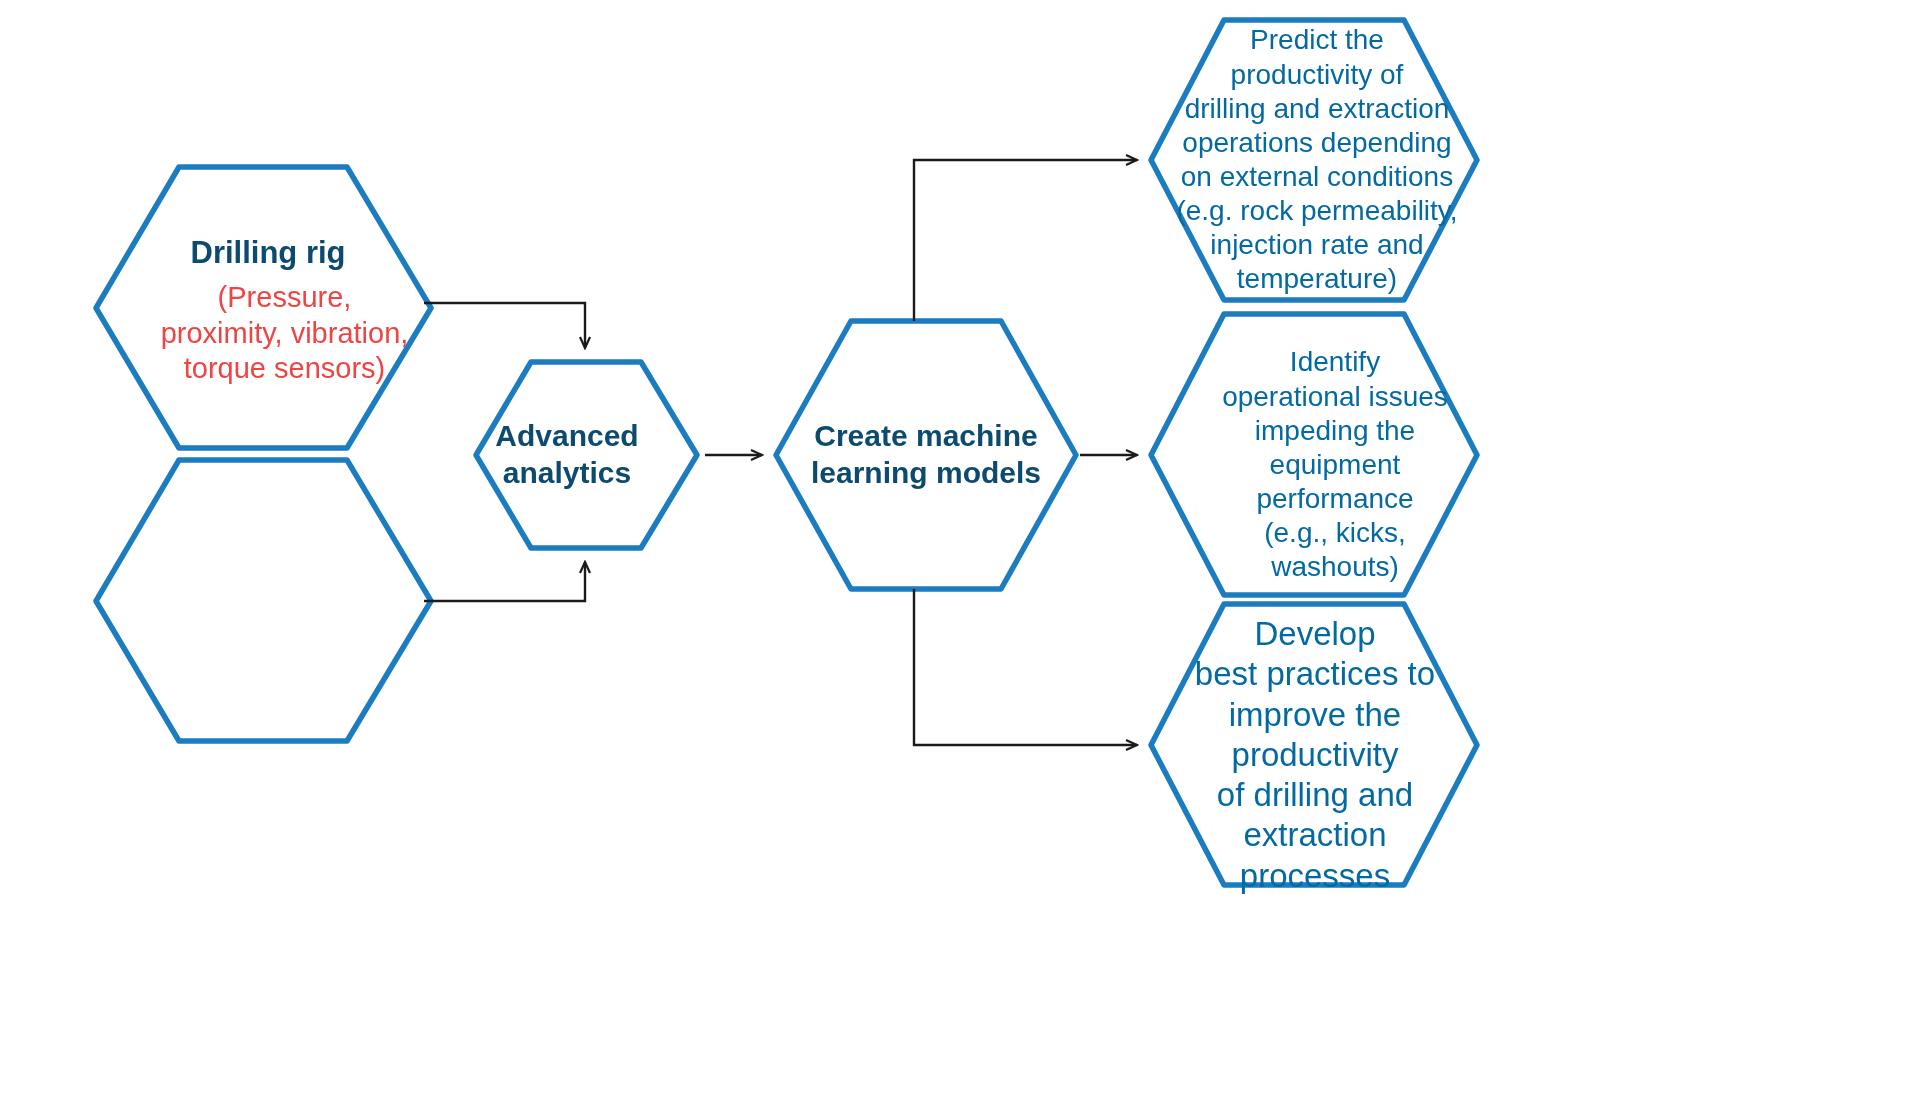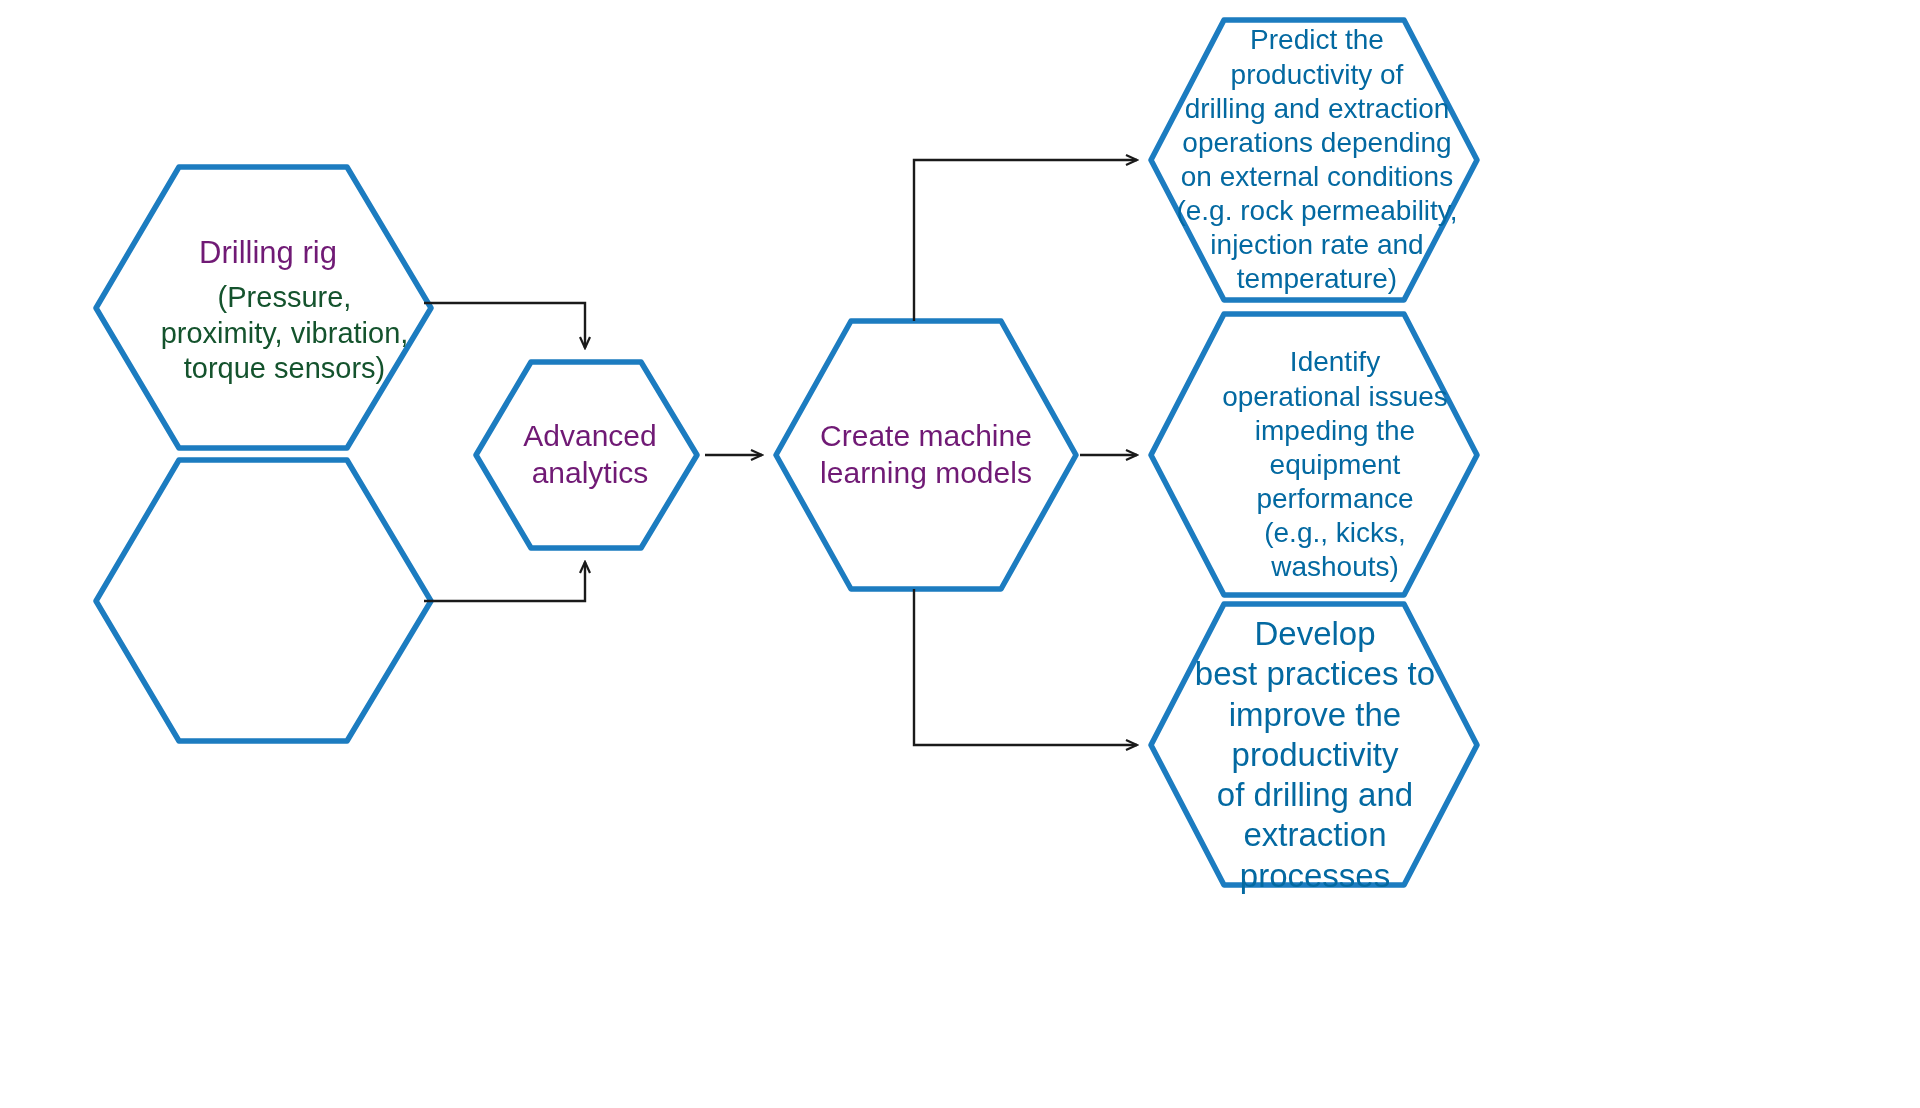--- a/index.html
+++ b/index.html
@@ -31,26 +31,26 @@
     display: flex;
     flex-direction: column;
     align-items: center;
     justify-content: center;
     text-align: center;
     color: #000000;
     line-height: 1.22;
     pointer-events: none;
   }
   .hex-title {
-    color: #701a75;
-    font-weight: normal;
+    color: #0c4a6e;
+    font-weight: bold;
     white-space: pre-line;
   }
   .hex-sub {
-    color: #14532d;
+    color: #ef4444;
     white-space: pre-line;
     margin-left: 33px;
   }
   .hex-body-only {
     color: #0369a1;
     white-space: pre-line;
   }
   
   #label-drilling-rig {
     left: 118px; top: 225px; width: 300px; height: 170px;
@@ -60,21 +60,21 @@
   #label-drilling-rig .hex-sub { font-size: 29px; }
 
   #label-enterprise-systems {
     left: 103px; top: 537px; width: 330px; height: 170px;
     font-size: 29px;
   }
   #label-enterprise-systems .hex-title { font-size: 31px; margin-bottom: 9px; }
   #label-enterprise-systems .hex-sub { font-size: 29px; }
 
   #label-advanced-analytics {
-    left: 488px; top: 400px; width: 204px; height: 110px;
+    left: 465px; top: 400px; width: 204px; height: 110px;
   }
   #label-advanced-analytics .hex-title { font-size: 30px; }
 
   #label-create-models {
     left: 796px; top: 400px; width: 260px; height: 110px;
   }
   #label-create-models .hex-title { font-size: 30px; }
 
   #label-predict-productivity {
     left: 1172px; top: 35px; width: 290px; height: 250px;

